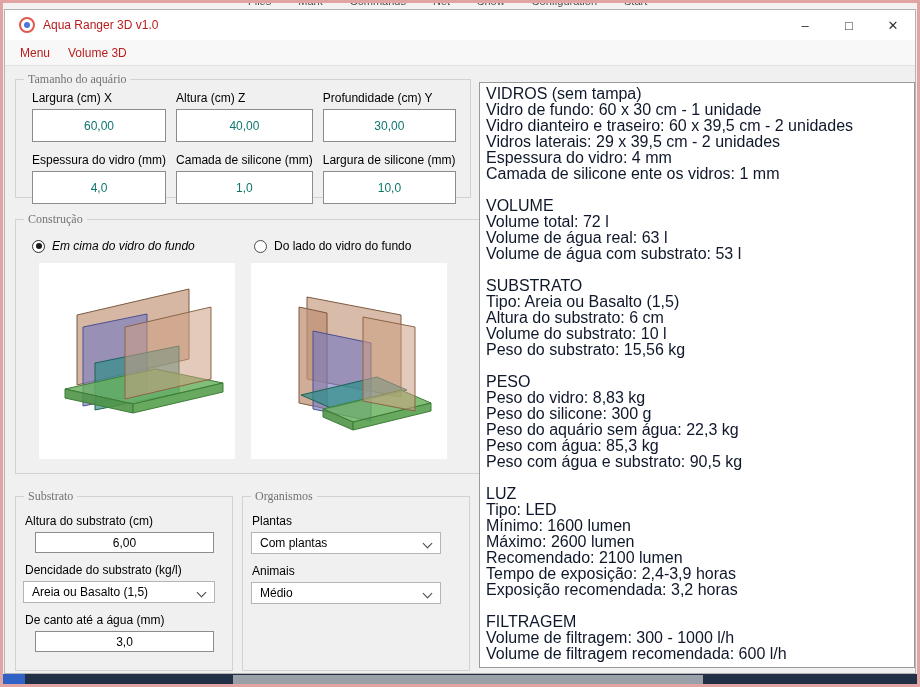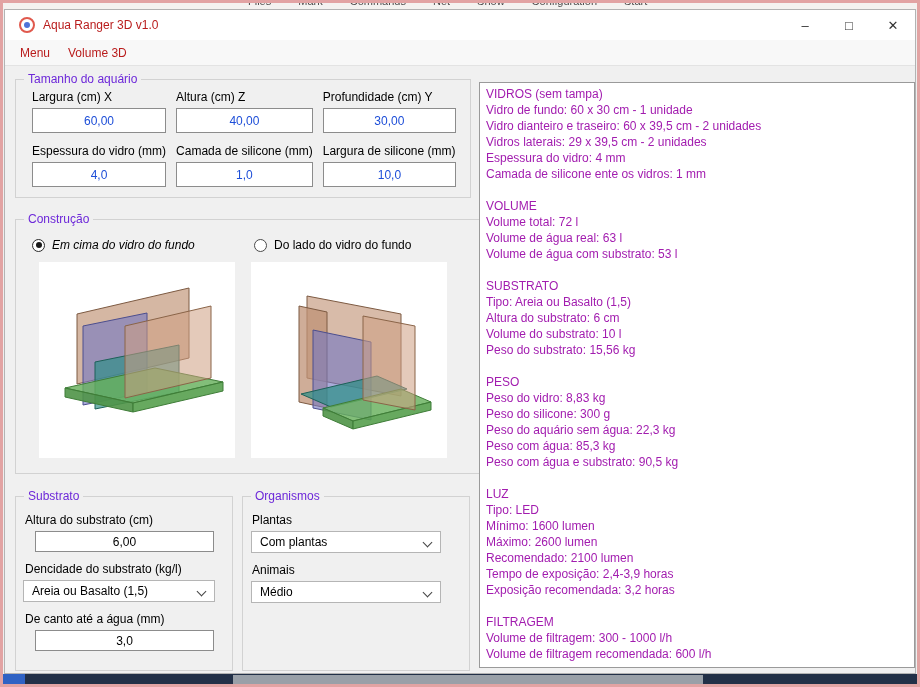--- a/index.html
+++ b/index.html
@@ -32,30 +32,30 @@
   .win-controls { margin-left:auto; display:flex; height:100%; }
   .win-btn { width:44px; height:100%; display:flex; align-items:center; justify-content:center;
     font-size:13px; color:#333; cursor:default; }
   .menubar { height:26px; background:#f8f8f8; border-bottom:1px solid #e3e3e3; display:flex; align-items:center; padding-left:6px; flex:0 0 auto; }
   .menu-item { padding:4px 9px; font-size:12px; color:#b91c1c; }
 
   .content { position:relative; flex:1; background:#f0f0f0; }
 
   
   fieldset.group { position:absolute; margin:0; padding:0; border:1px solid #d2d2d2; background:transparent; }
-  fieldset.group legend { font-size:12px; color:#6d28d9; margin-left:8px; padding:0 4px; }
+  fieldset.group legend { font-size:12px; color:#737373; margin-left:8px; padding:0 4px;font-family:Liberation Serif, serif; }
   .group-tamanho   { left:10px;  top:6px;   width:456px; height:126px; }
   .group-construcao{ left:10px;  top:146px; width:538px; height:262px; }
   .group-substrato { left:10px;  top:423px; width:218px; height:182px; }
   .group-organismos{ left:237px; top:423px; width:228px; height:182px; }
 
   .fields-grid { display:grid; grid-template-columns:1fr 1fr 1fr; column-gap:10px; row-gap:9px; padding:2px 14px 0 16px; }
   .fld-label { display:block; font-size:12px; margin:2px 0 4px 0; white-space:nowrap; }
-  .num-input { width:100%; height:25px; border:1px solid #8c8c8c; background:#fff; text-align:center;
-    font-family:"Liberation Sans", sans-serif; font-size:12px; color:#1d4ed8; padding:0 12px; outline:none; }
+  .num-input { width:100%; height:33px; border:1px solid #8c8c8c; background:#fff; text-align:center;
+    font-family:"Liberation Sans", sans-serif; font-size:12px; color:#0f766e; padding:0 12px; outline:none; }
 
   .radio-row { display:flex; padding:12px 0 6px 16px; }
   .radio-item { display:flex; align-items:center; gap:7px; }
   .radio-item:first-child { width:222px;font-style:italic; }
   .radio-circle { width:13px; height:13px; border:1px solid #4a4a4a; border-radius:50%; background:#fff;
     display:flex; align-items:center; justify-content:center; flex:0 0 auto; }
   .radio-dot { width:6px; height:6px; border-radius:50%; background:transparent; }
   .radio-circle.checked { border-color:#2b2b2b; }
   .radio-circle.checked .radio-dot { background:#1a1a1a; }
   .radio-label { font-size:12px; }
@@ -71,21 +71,21 @@
 
   .fake-select { height:22px; border:1px solid #b5b5b5; background:#fff; display:flex; align-items:center;
     padding:0 22px 0 8px; position:relative; font-size:12px; }
   .group-substrato .fake-select { margin-left:7px; width:192px; }
   .group-organismos .fake-select { margin-left:8px; width:190px; }
   .chev { position:absolute; right:9px; top:7px; width:7px; height:7px;
     border-right:1.5px solid #444; border-bottom:1.5px solid #444; transform:rotate(45deg); }
 
   .output-panel { position:absolute; left:474px; top:16px; width:436px; height:586px;
     background:#fff; border:1px solid #9a9a9a; padding:3px 6px; overflow:hidden; }
-  .out-line { font-size:12px; line-height:16px; white-space:pre; color:#a21caf; }
+  .out-line { font-size:16px; line-height:16px; white-space:pre; color:#0f172a; }
 
   
   .taskbar { position:absolute; left:0; right:0; bottom:0; height:10px; background:#223047; }
   .tb-accent { position:absolute; left:0; top:0; bottom:0; width:22px; background:#2f62c4; }
   .tb-mid { position:absolute; left:230px; top:1px; bottom:0; width:470px; background:#99a0a8; }
 </style>
 </head>
 <body>
 
 <div class="screen">

